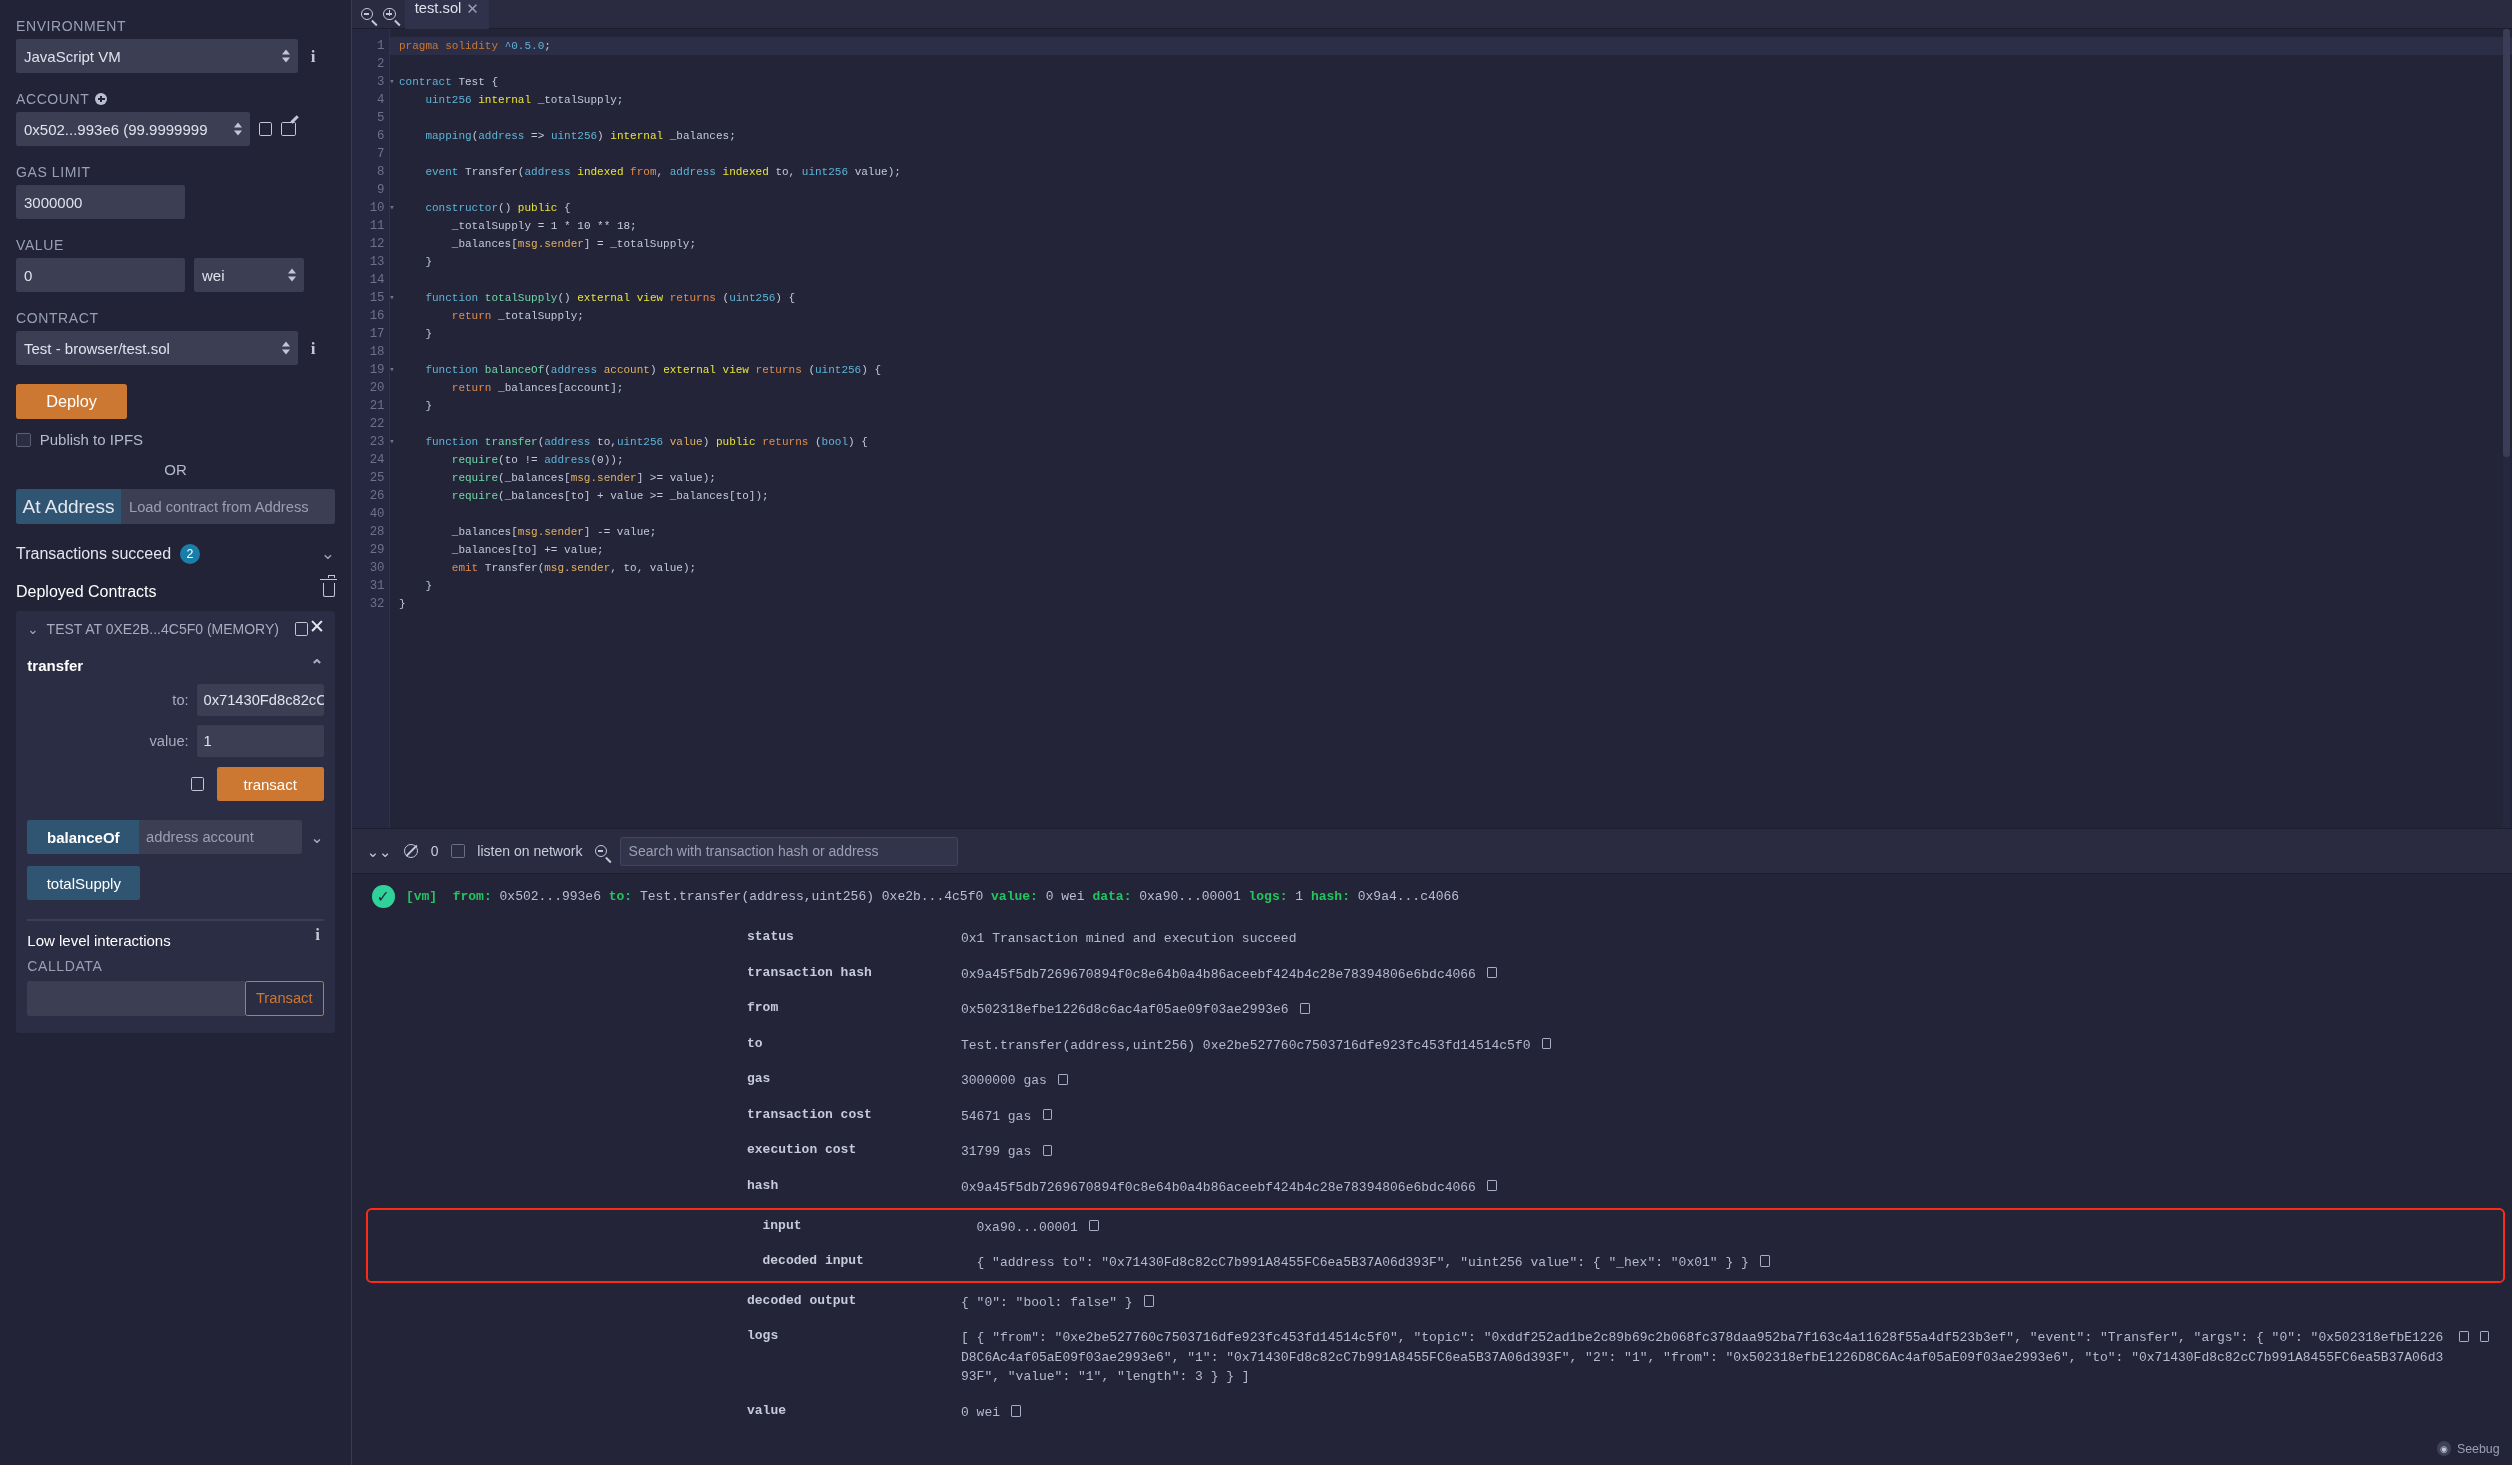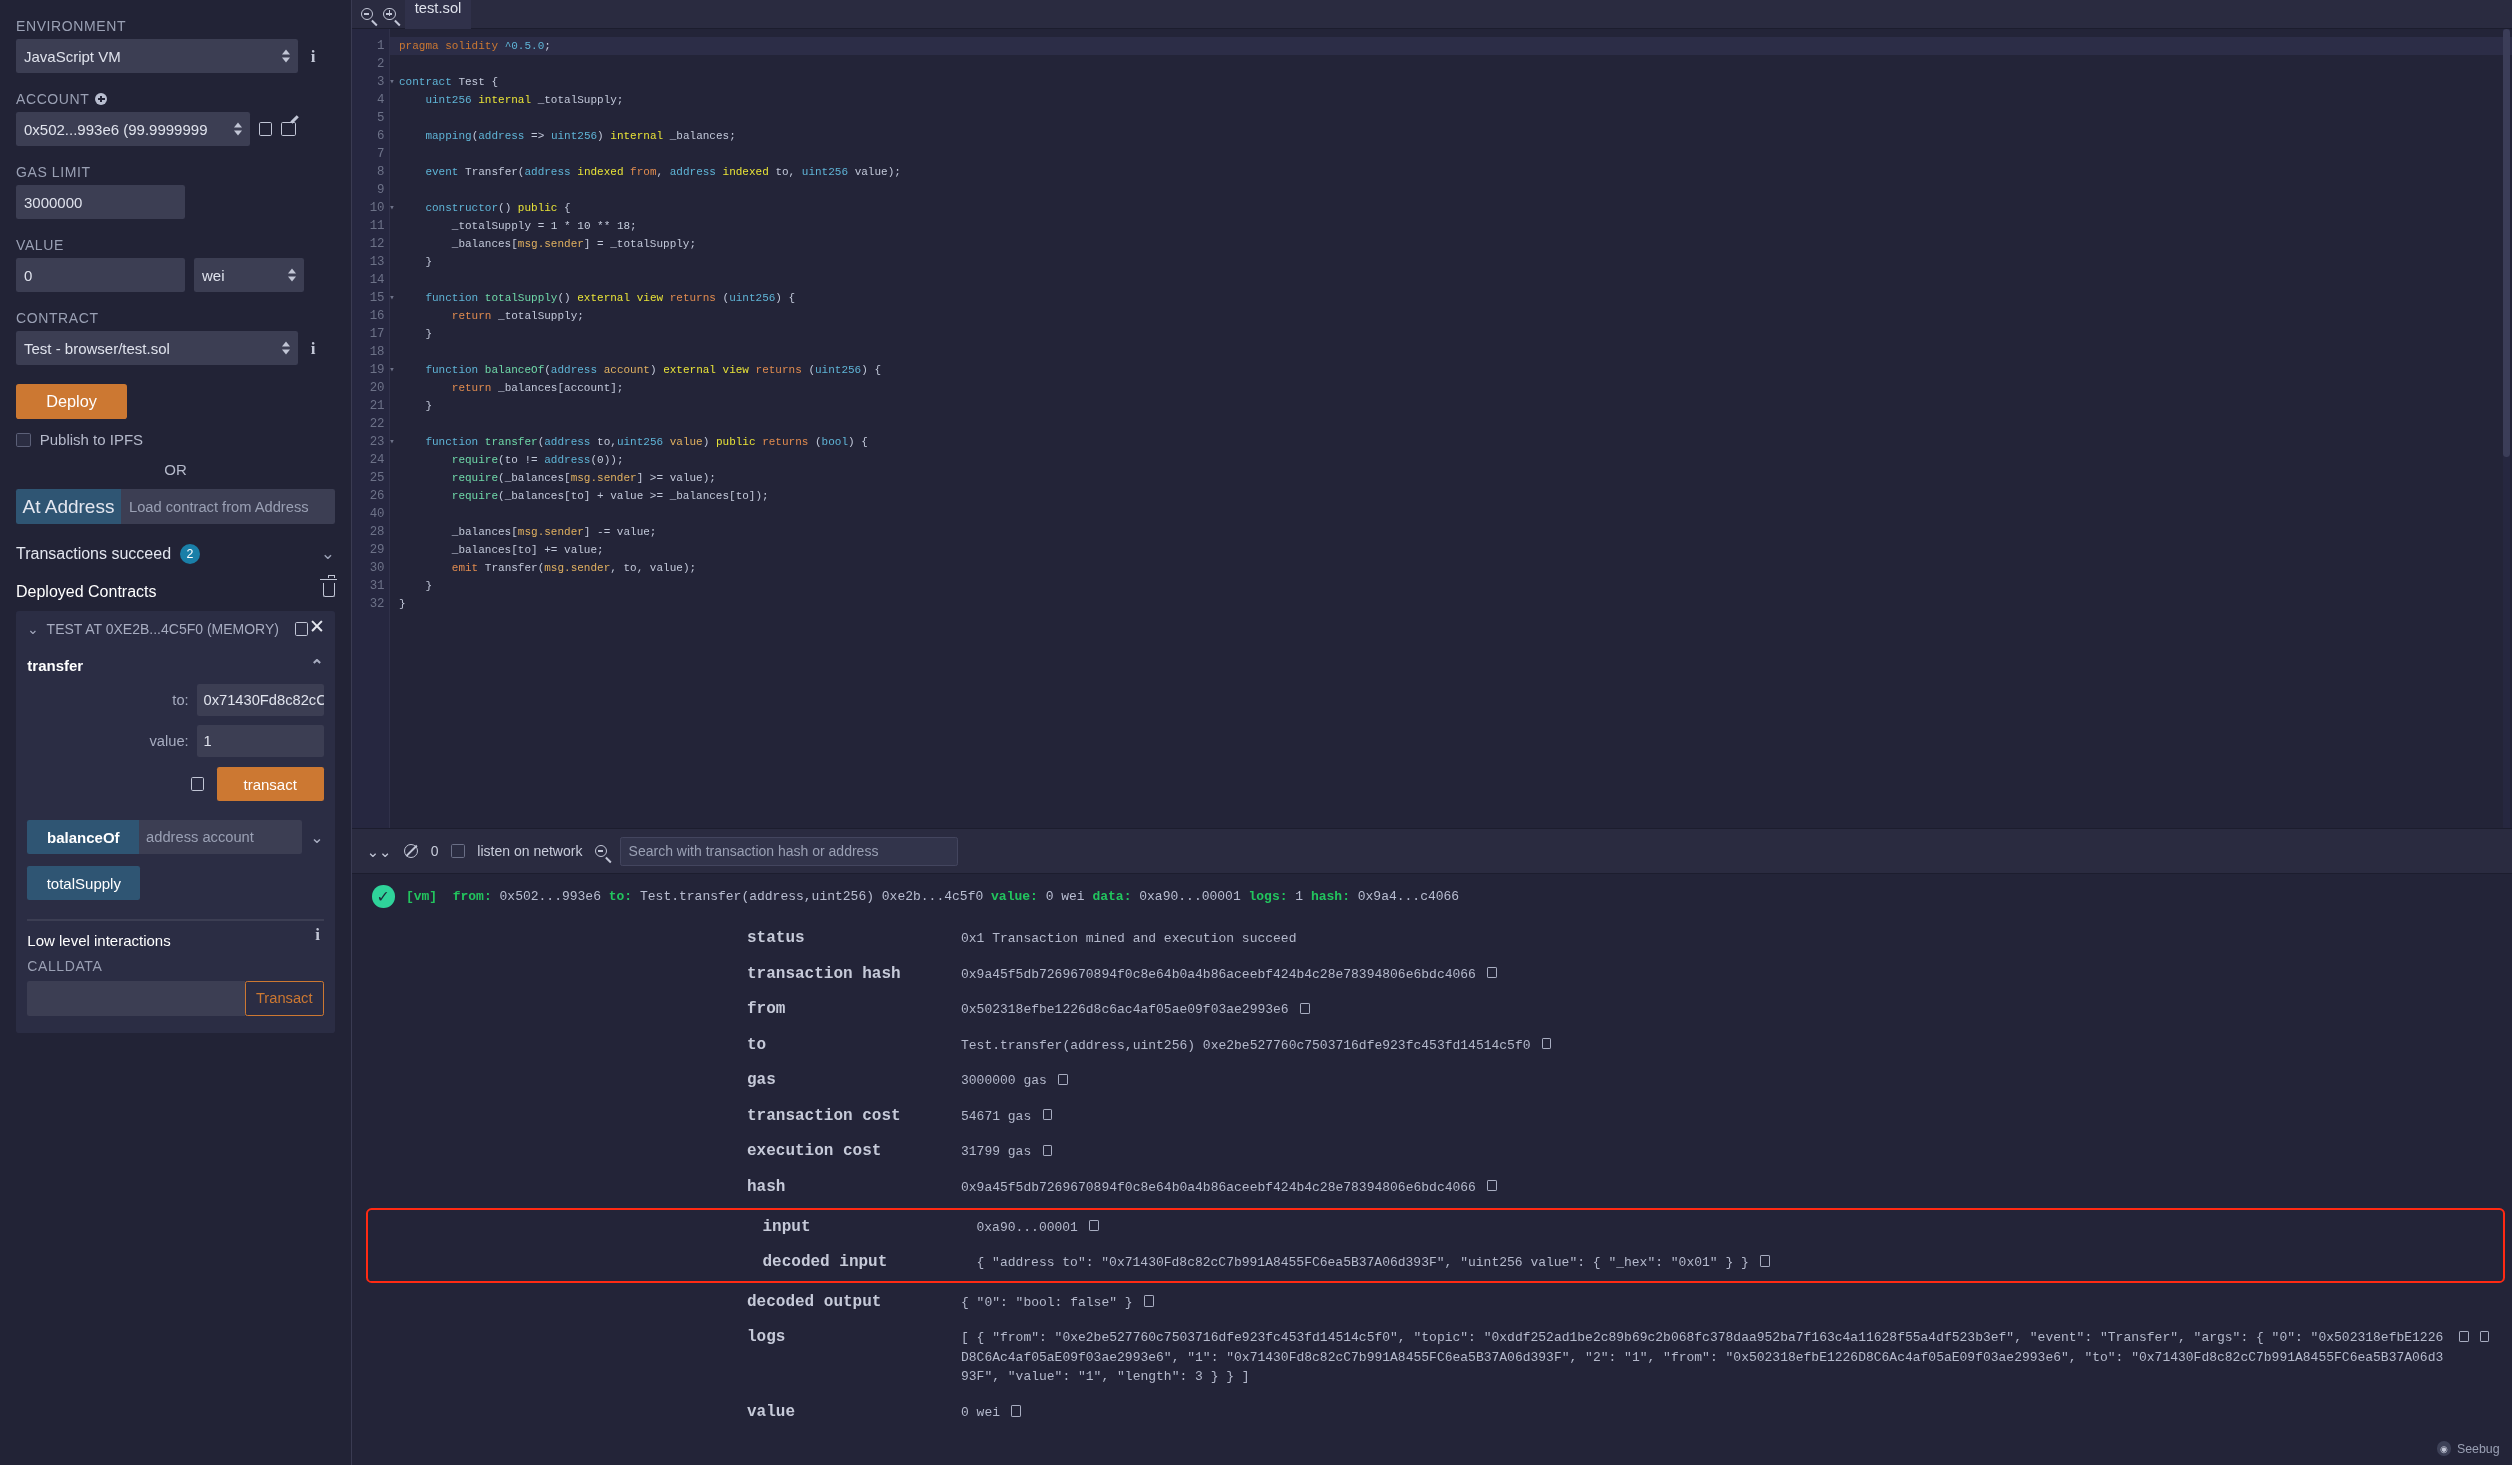--- a/index.html
+++ b/index.html
@@ -217,22 +217,22 @@
   }
   .zoom-btns { display:flex; align-items:center; gap:10px; padding: 0 9px; }
   .mag {
     width: 12.4px; height:12.4px; border:1.7px solid #c2c6d6; border-radius:50%;
     position:relative; display:inline-block;
   }
   .mag::after{ content:""; position:absolute; right:-5.6px; bottom:-4.5px; width:6.8px;height:1.7px;background:#c2c6d6;transform:rotate(45deg); }
   .mag i { position:absolute; left:1.7px; top:4.2px; width:5.6px;height:1.7px;background:#c2c6d6; }
   .mag i.v { left:4.2px; top:1.7px; width:1.7px;height:5.6px; }
   .tab {
-    height:29px; display:flex; align-items:flex-end; gap:20px; padding: 0 10px;
-    background:#30314a; color:#dfe2ec; font-size: 14.7px; flex-direction: column;
+    height:29px; display:flex; align-items:flex-start; gap:5px; padding: 0 10px;
+    background:#30314a; color:#dfe2ec; font-size: 14.7px;
   }
   .tab .x { color:#9aa0b4; font-size: 15px; cursor:pointer; }
 
   
   .editor {
     flex: 0 0 799px; background:#232438; display:flex; overflow:hidden; position:relative;
   }
   .gutter {
     width: 38px; background:#262740; color:#6d7288;
     font-family:"Liberation Mono", monospace; font-size: 12.4px;
@@ -295,21 +295,21 @@
   }
   .log-text {
     font-family:"Liberation Mono", monospace; font-size: 13px; color:#b9bed2; white-space:pre;
   }
   .log-text b { color:#22c55e;font-family:Liberation Mono, monospace; }
 
   .det-table { margin-top: 13.5px; padding: 0 0 0 0; }
   .det-row { display:flex; align-items:flex-start; padding: 8px 0; }
   .det-key {
     width: 609px; padding-left: 395px; box-sizing:border-box;
-    font-family:"Liberation Mono", monospace; font-size: 16px; color:#c6cad9; font-weight:bold;
+    font-family:"Liberation Mono", monospace; font-size: 13px; color:#c6cad9; font-weight:bold;
   }
   .det-val {
     flex:1; font-family:"Liberation Mono", monospace; font-size: 13px; color:#b4b9cc;
     display:flex; align-items:flex-start; gap:11.3px; padding-right: 22.6px;
   }
   .det-val .vtext { white-space: pre-wrap; word-break: break-all; max-width: 1488px; line-height: 1.5; }
   .cp {
     display:inline-block; width: 9.6px; height: 11.3px; border:1.1px solid #a9aec2; border-radius:1.1px;
     position:relative; flex:0 0 9.6px; margin-top:2.3px;
   }

